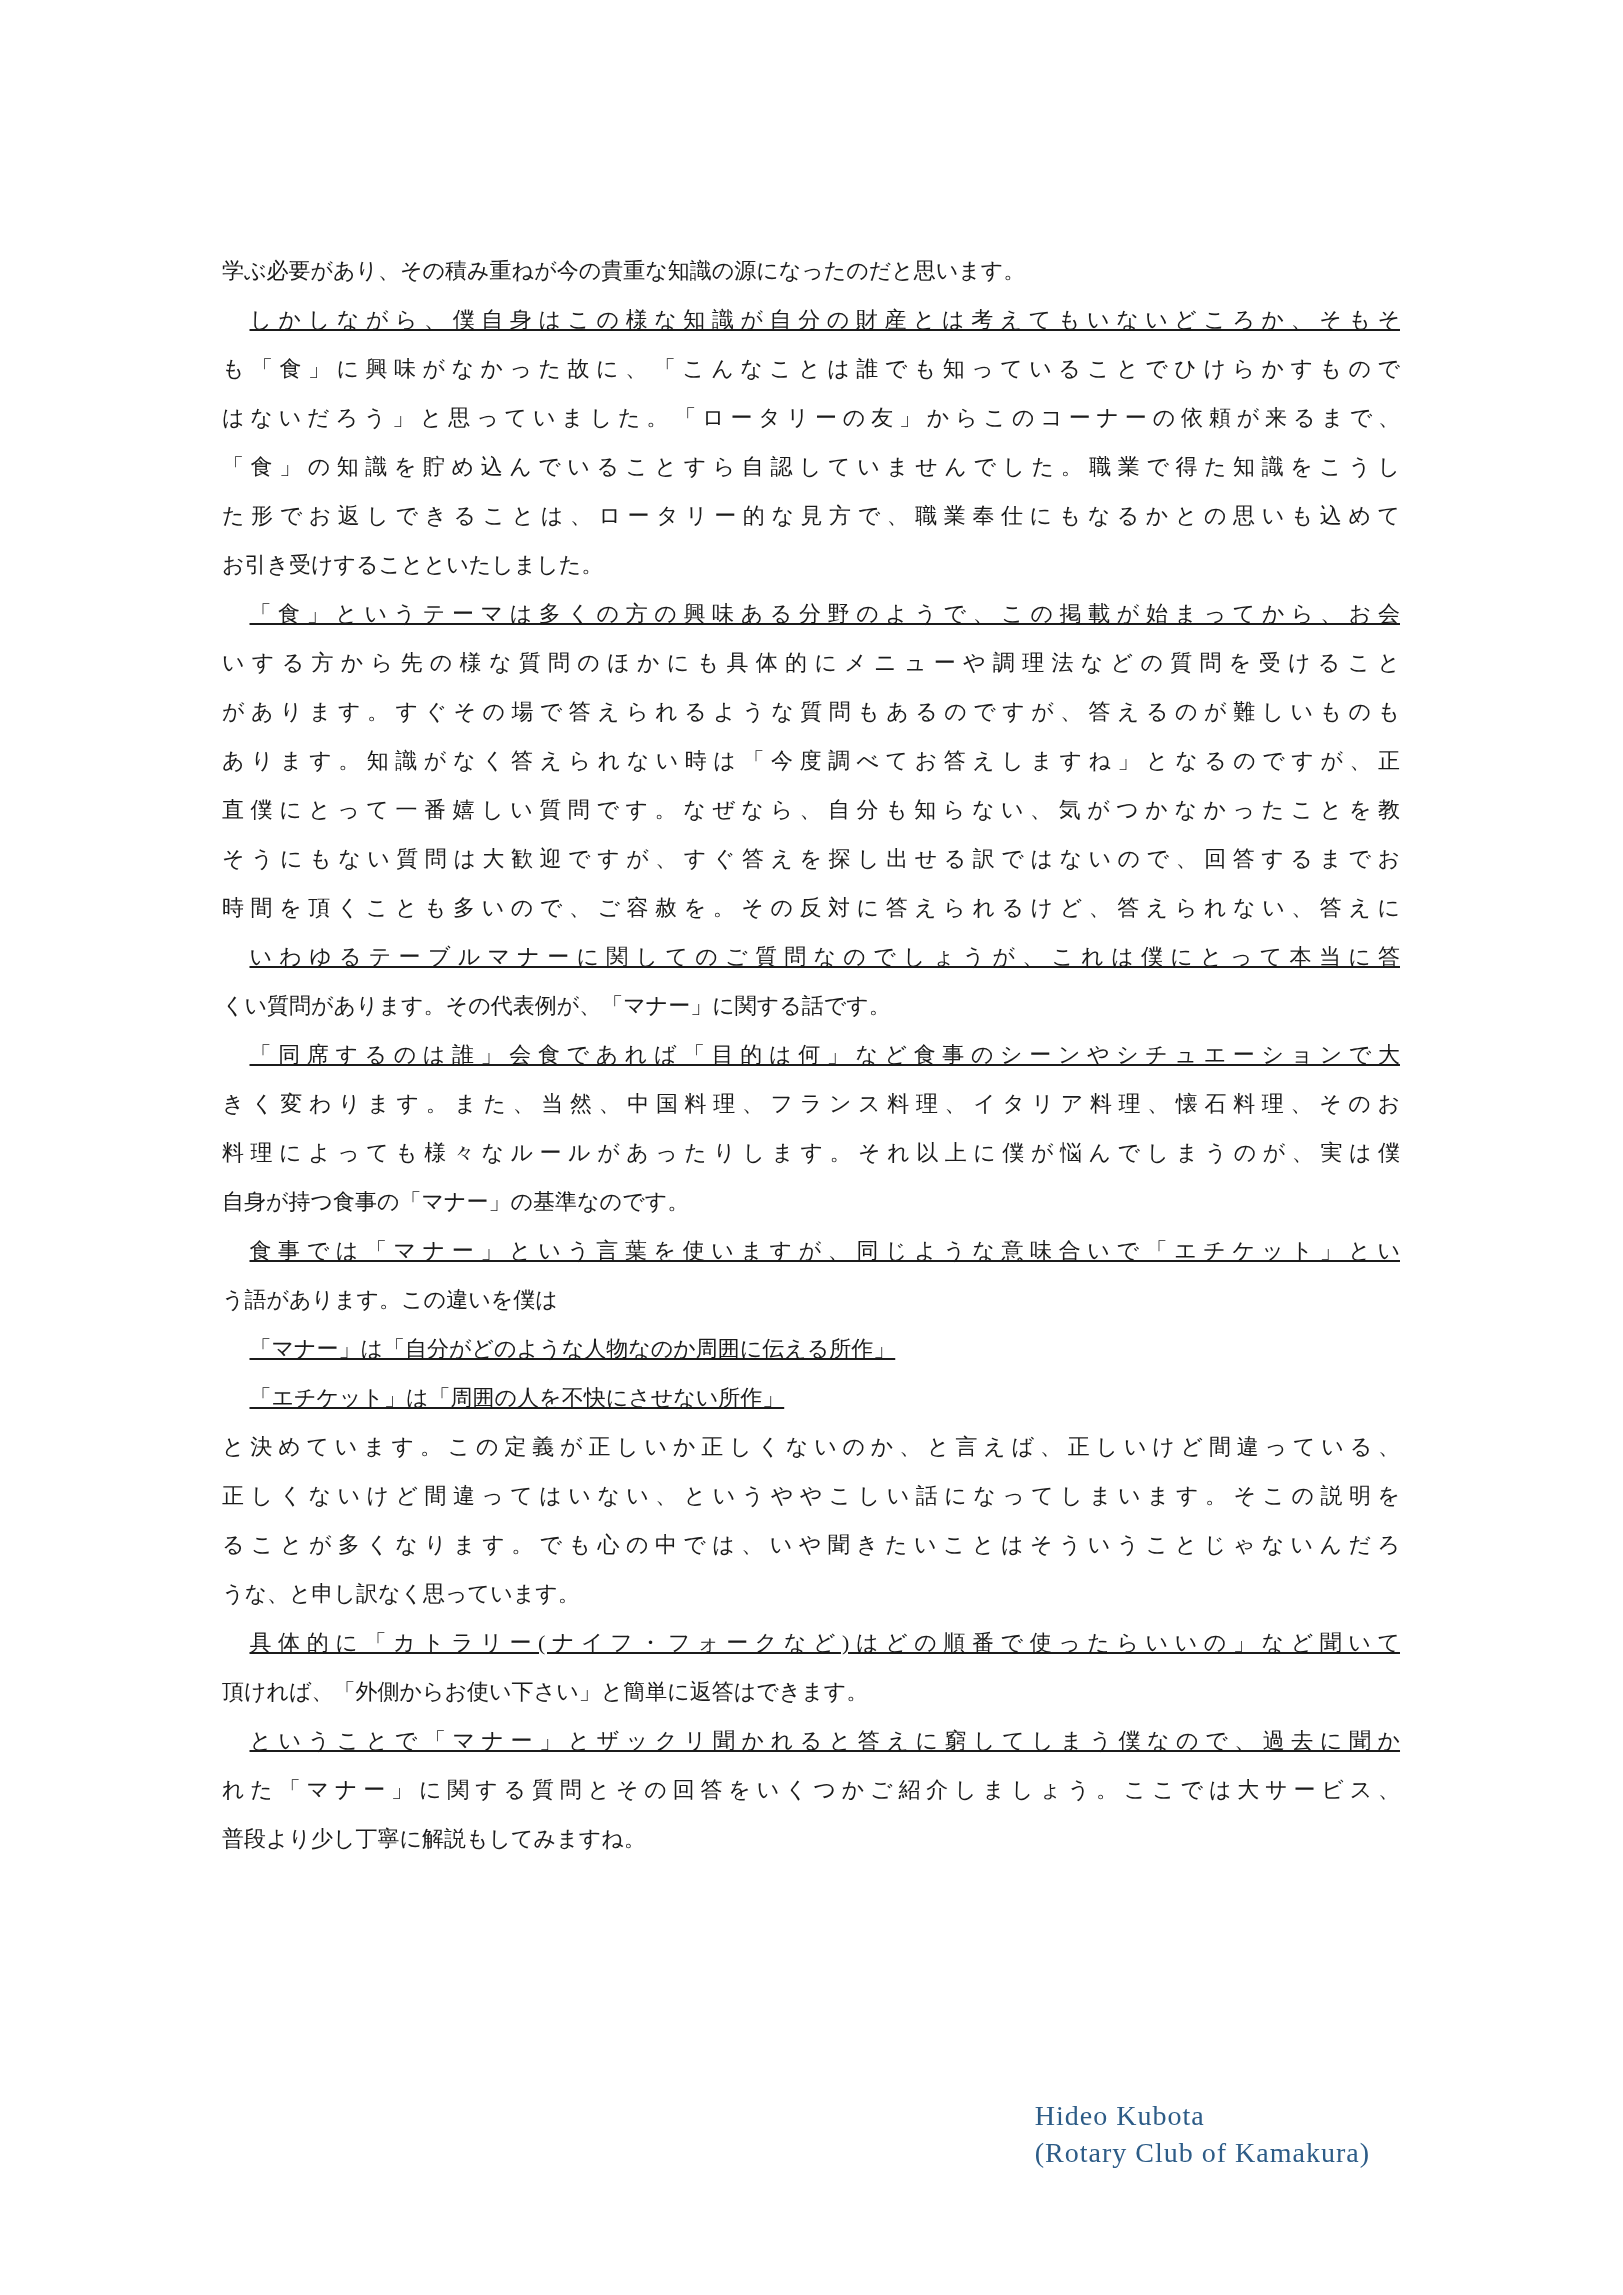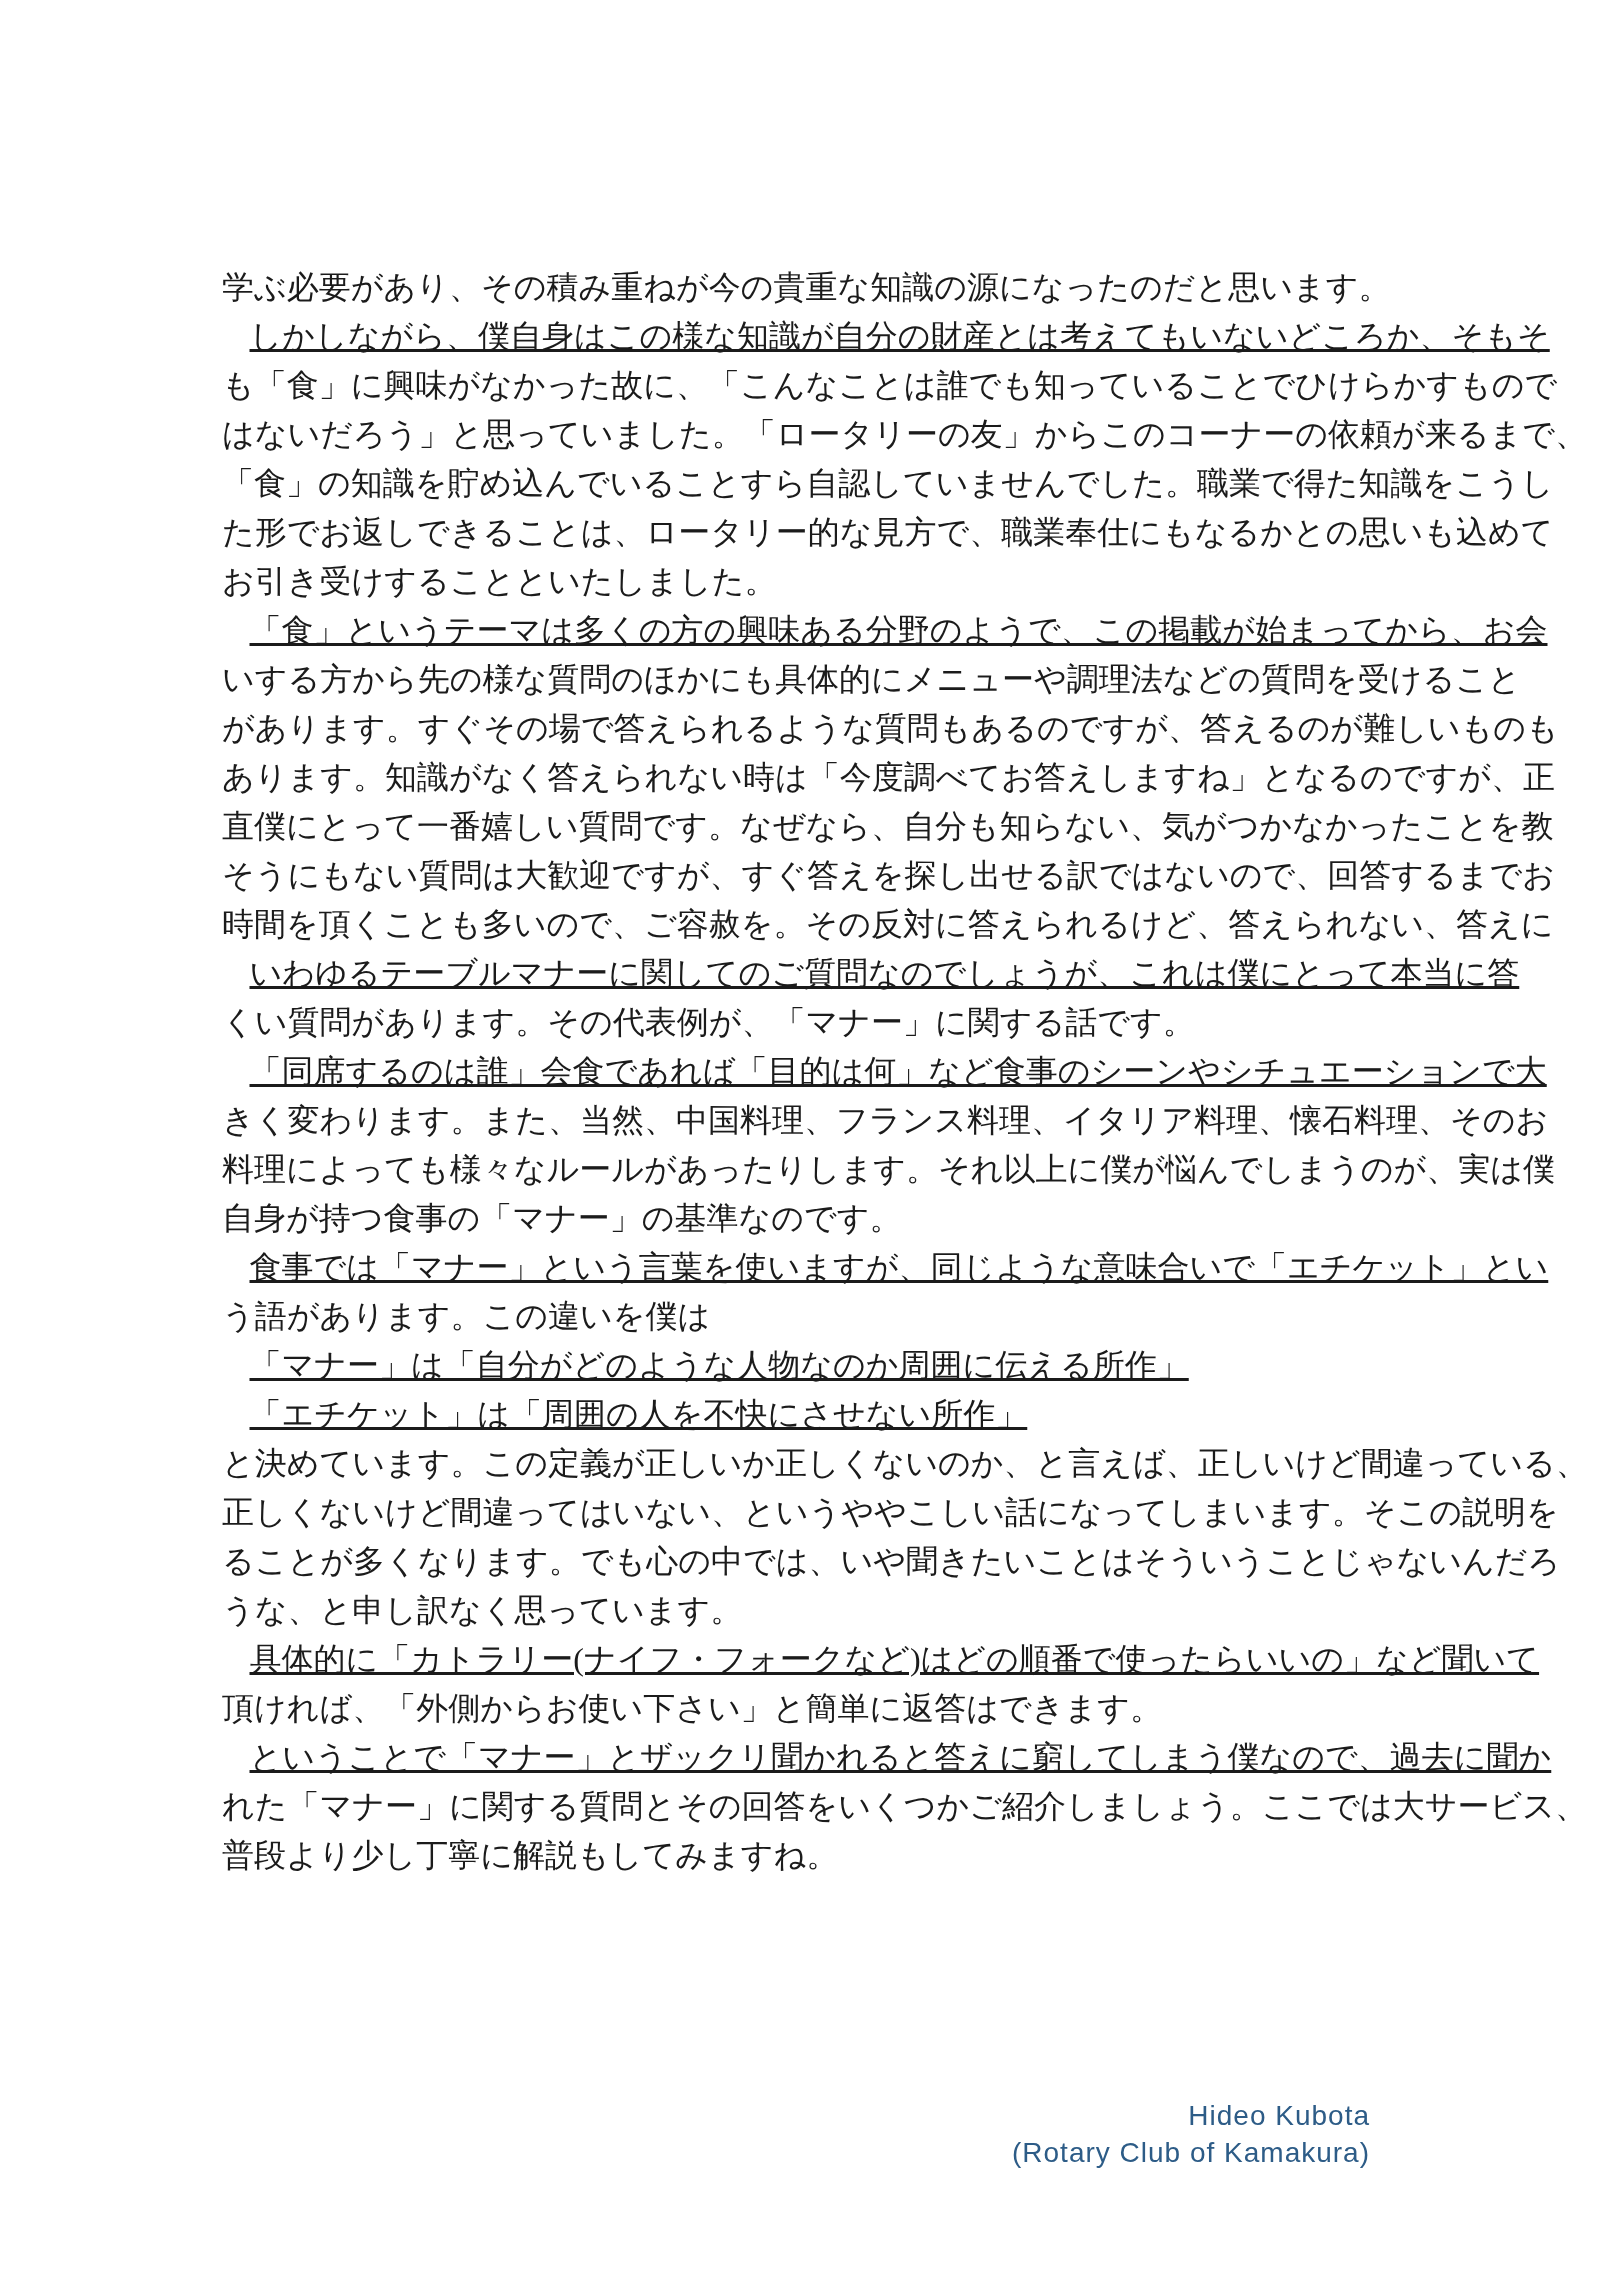--- a/index.html
+++ b/index.html
@@ -11,24 +11,24 @@
     position: relative;
     width: 1623px;
     height: 2295px;
     background: #ffffff;
     margin: 0 auto;
     overflow: hidden;
   }
   .body-text {
     position: absolute;
     left: 222px;
-    top: 263px;
+    top: 246px;
     width: 1178px;
     font-family: "Liberation Serif", "DejaVu Serif", serif;
-    font-size: 32px;
+    font-size: 22px;
     color: #1b1b1b;
   }
   .line {
     height: 49px;
     line-height: 49px;
     white-space: nowrap;
     text-align: justify;
     text-align-last: justify;
     text-justify: inter-character;
   }
@@ -36,22 +36,21 @@
     text-align-last: left;
   }
   .line.indent {
     text-indent: 27.5px;
     text-decoration: underline;
   }
   .signature {
     position: absolute;
     top: 2097px;
     right: 253px;
-    text-align: right;
-    font-family: Liberation Sans, sans-serif;
+    font-family: Liberation Serif, serif;
     font-size: 28px;
     line-height: 37px;
     letter-spacing: 1px;
     color: #2d5c87;
   }
 </style>
 </head>
 <body>
 
 <div class="page">

